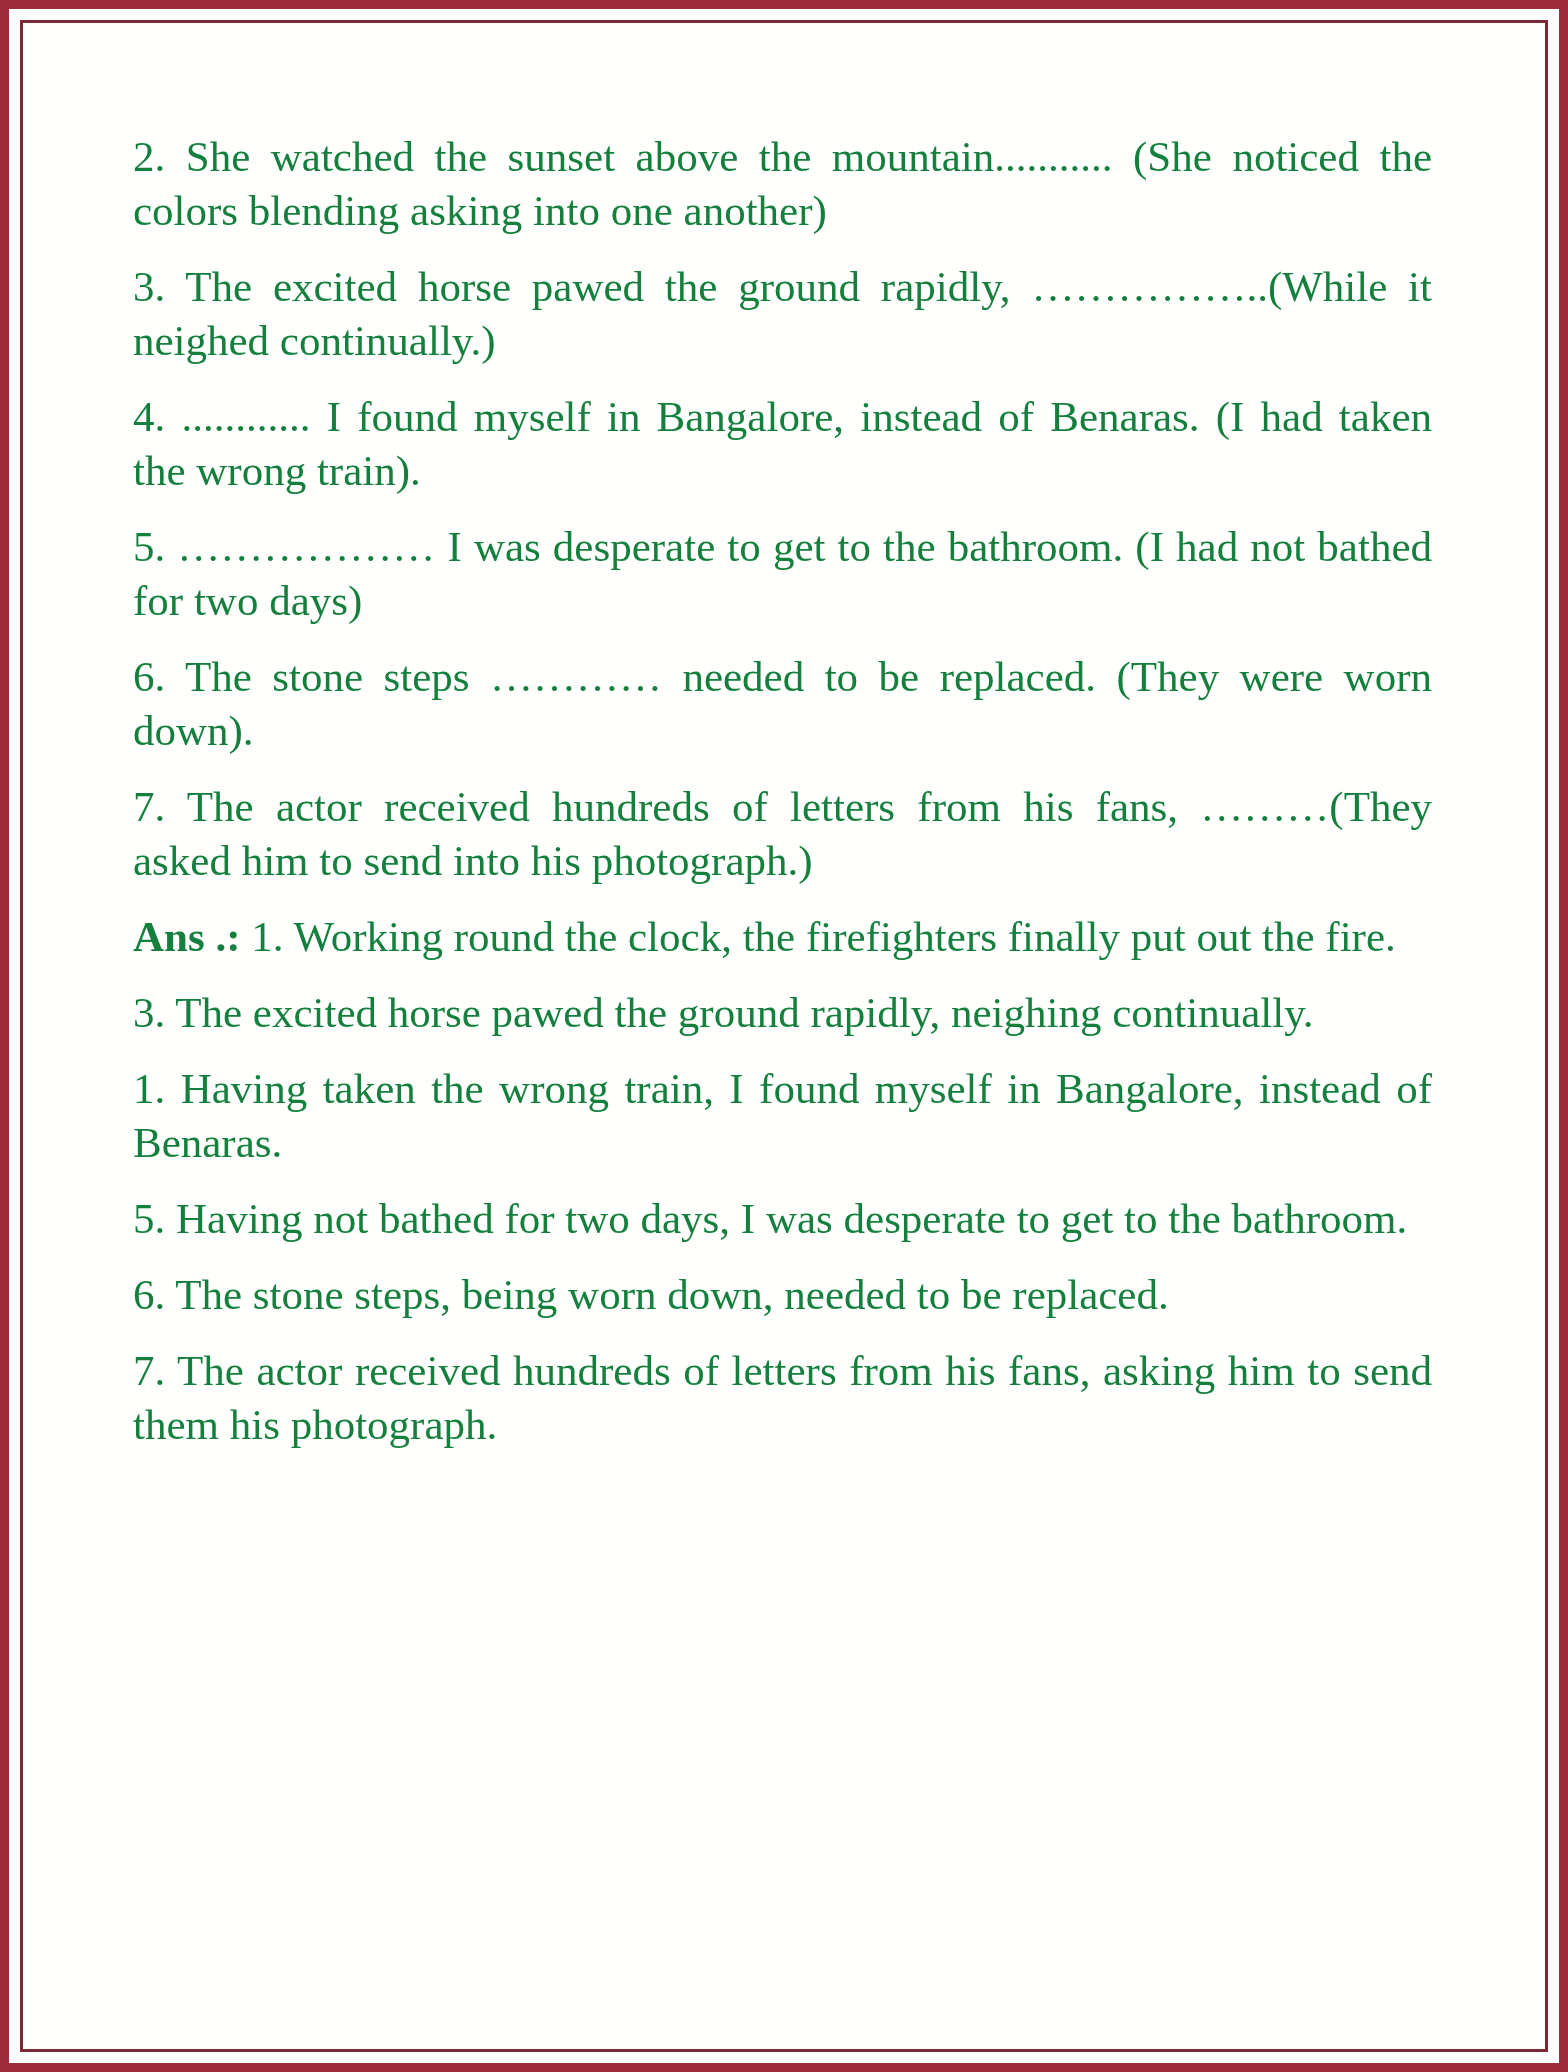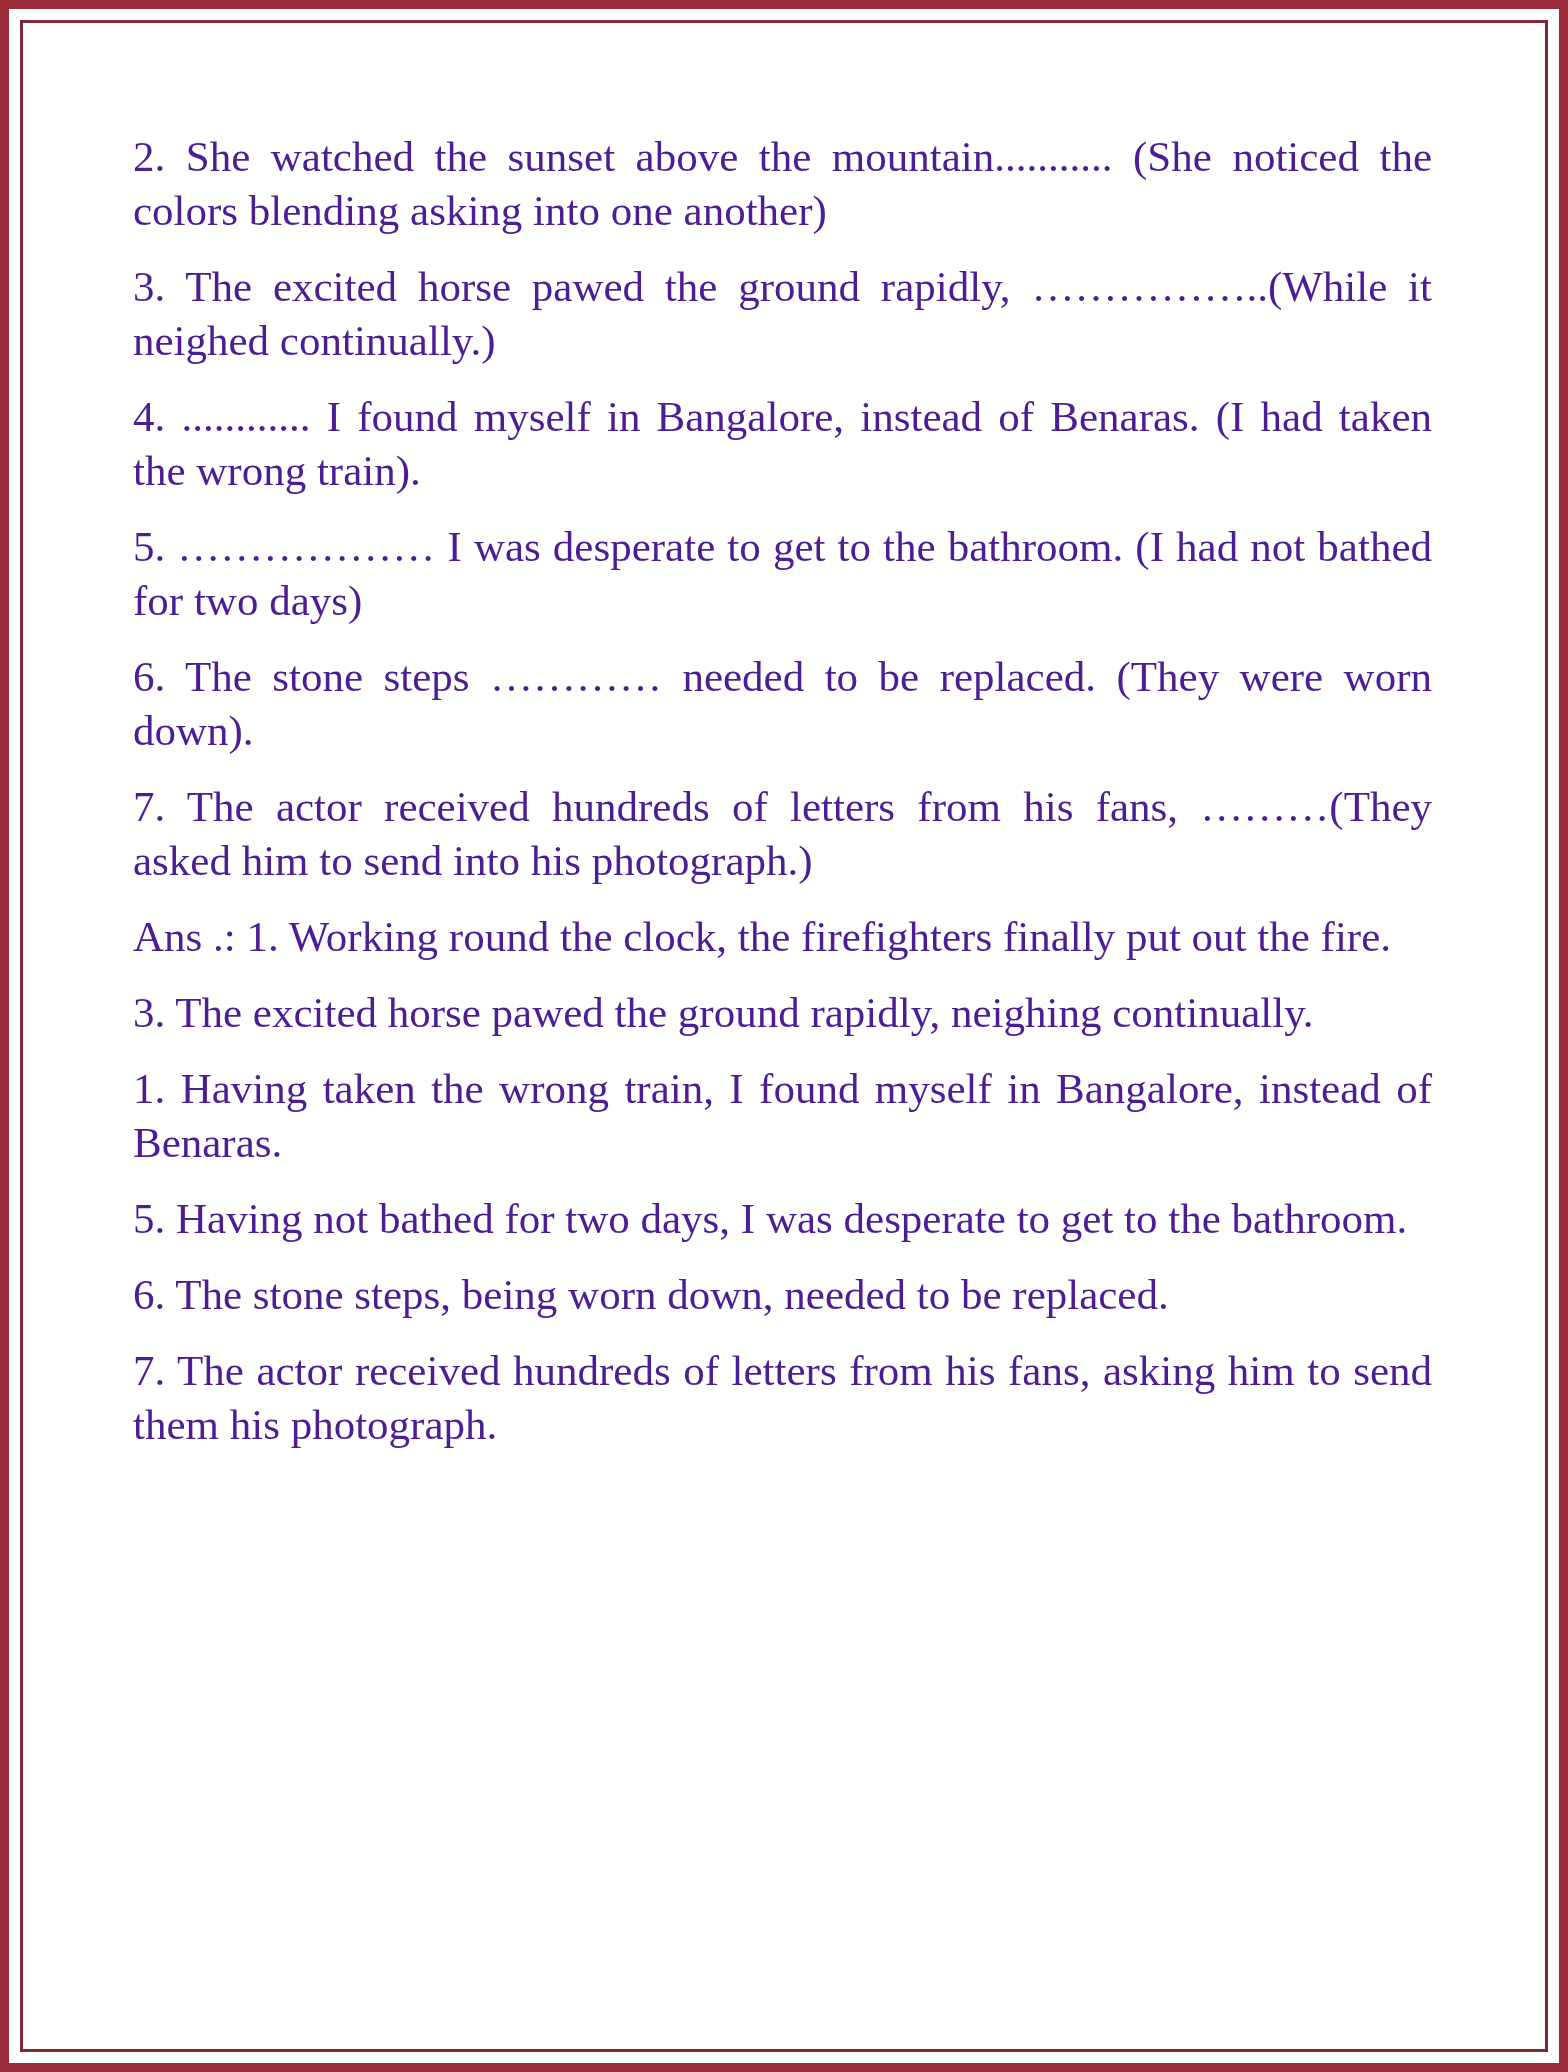--- a/index.html
+++ b/index.html
@@ -28,36 +28,36 @@
       background: #fffffe;
     }
     .content {
       position: absolute;
       left: 133px;
       top: 130px;
       width: 1299px;
       font-family: "Liberation Serif", "DejaVu Serif", serif;
       font-size: 43px;
       line-height: 54px;
-      color: #4c1d95;
+      color: #15803d;
     }
     .para {
       margin: 0 0 22px 0;
     }
     .line {
       display: block;
       white-space: nowrap;
       text-align: justify;
       text-align-last: justify;
     }
     .line.last {
       text-align-last: left;
     }
     .bold {
-      font-weight: normal;
+      font-weight: bold;
     }
   </style>
 </head>
 <body>
 
 <div class="outer-frame">
   <div class="inner-frame"></div>
 </div>
 
 <div class="content">

